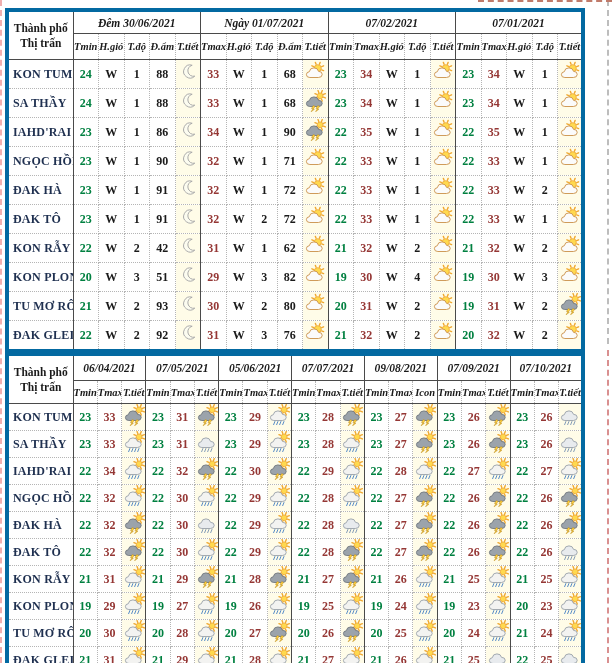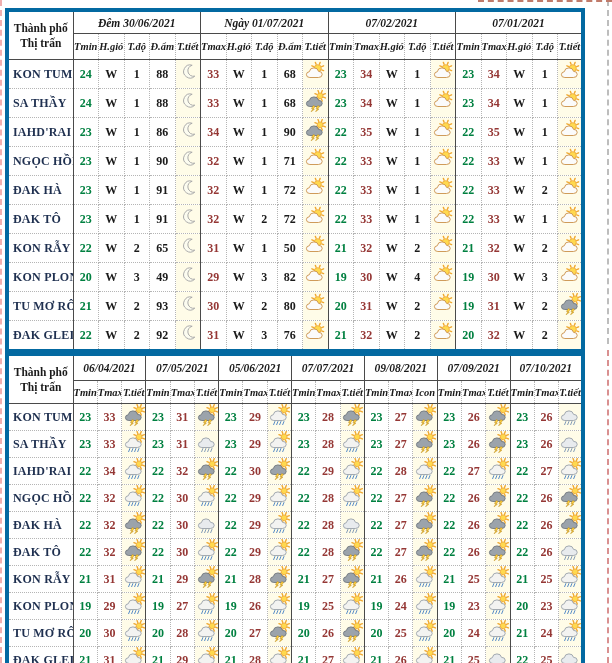--- a/index.html
+++ b/index.html
@@ -458,30 +458,30 @@
                   <line x1="25.7" y1="8.1" x2="28.5" y2="7.0" stroke="#f0a830" stroke-width="2" stroke-linecap="round"></line>
                   <circle cx="20" cy="10.5" r="5.2" fill="#ffd94e" stroke="#eda63a" stroke-width="1.2"></circle>
                   <path d="M8.5 24 q-5 0 -5 -4.2 q0 -3.8 4.2 -4.2 q0.8 -5.6 6.8 -5.6 q5.6 0 6.6 5 q5.4 0.2 5.4 4.4 q0 4.6 -5.6 4.6 z" fill="#fbfbfb" stroke="#c98f47" stroke-width="1.3" stroke-linejoin="round"></path>
                 </svg></span></td>
           </tr>
           <tr>
             <td class="rowname" style="color: rgb(31, 48, 80);">KON RẪY</td>
             <td class="gs v-tmin" style="color: rgb(0, 128, 64);">22</td>
             <td class="v-wind" style="color: rgb(26, 26, 26);">W</td>
             <td class="v-deg" style="color: rgb(26, 26, 26);">2</td>
-            <td class="v-hum" style="color: rgb(26, 26, 26);">65</td>
+            <td class="v-hum" style="color: rgb(26, 26, 26);">42</td>
             <td class="v-icon icon-cell" style="background: rgb(255, 252, 232);"><span class="wicon"><svg width="22" height="22" viewBox="0 0 32 32">
                   <g transform="rotate(14 16 16)">
                     <path d="M19.5 5 a9.5 9.5 0 1 0 7.5 14.5 a8 8 0 1 1 -7.5 -14.5 z" fill="#fcfcf0" stroke="#a8a8a8" stroke-width="1.3" stroke-linejoin="round"></path>
                   </g>
                 </svg></span></td>
             <td class="gs v-tmax" style="color: rgb(149, 55, 53);">31</td>
             <td class="v-wind" style="color: rgb(26, 26, 26);">W</td>
             <td class="v-deg" style="color: rgb(26, 26, 26);">1</td>
-            <td class="v-hum" style="color: rgb(26, 26, 26);">50</td>
+            <td class="v-hum" style="color: rgb(26, 26, 26);">62</td>
             <td class="v-icon icon-cell" style="background: rgb(255, 252, 232);"><span class="wicon"><svg width="22" height="22" viewBox="0 0 32 32">
                   <line x1="25.7" y1="12.9" x2="28.5" y2="14.0" stroke="#f0a830" stroke-width="2" stroke-linecap="round"></line>
                   <line x1="22.4" y1="16.2" x2="23.5" y2="19.0" stroke="#f0a830" stroke-width="2" stroke-linecap="round"></line>
                   <line x1="17.6" y1="16.2" x2="16.5" y2="19.0" stroke="#f0a830" stroke-width="2" stroke-linecap="round"></line>
                   <line x1="14.3" y1="12.9" x2="11.5" y2="14.0" stroke="#f0a830" stroke-width="2" stroke-linecap="round"></line>
                   <line x1="14.3" y1="8.1" x2="11.5" y2="7.0" stroke="#f0a830" stroke-width="2" stroke-linecap="round"></line>
                   <line x1="17.6" y1="4.8" x2="16.5" y2="2.0" stroke="#f0a830" stroke-width="2" stroke-linecap="round"></line>
                   <line x1="22.4" y1="4.8" x2="23.5" y2="2.0" stroke="#f0a830" stroke-width="2" stroke-linecap="round"></line>
                   <line x1="25.7" y1="8.1" x2="28.5" y2="7.0" stroke="#f0a830" stroke-width="2" stroke-linecap="round"></line>
                   <circle cx="20" cy="10.5" r="5.2" fill="#ffd94e" stroke="#eda63a" stroke-width="1.2"></circle>
@@ -518,21 +518,21 @@
                   <line x1="25.7" y1="8.1" x2="28.5" y2="7.0" stroke="#f0a830" stroke-width="2" stroke-linecap="round"></line>
                   <circle cx="20" cy="10.5" r="5.2" fill="#ffd94e" stroke="#eda63a" stroke-width="1.2"></circle>
                   <path d="M8.5 24 q-5 0 -5 -4.2 q0 -3.8 4.2 -4.2 q0.8 -5.6 6.8 -5.6 q5.6 0 6.6 5 q5.4 0.2 5.4 4.4 q0 4.6 -5.6 4.6 z" fill="#fbfbfb" stroke="#c98f47" stroke-width="1.3" stroke-linejoin="round"></path>
                 </svg></span></td>
           </tr>
           <tr>
             <td class="rowname" style="color: rgb(31, 48, 80);">KON PLONG</td>
             <td class="gs v-tmin" style="color: rgb(0, 128, 64);">20</td>
             <td class="v-wind" style="color: rgb(26, 26, 26);">W</td>
             <td class="v-deg" style="color: rgb(26, 26, 26);">3</td>
-            <td class="v-hum" style="color: rgb(26, 26, 26);">49</td>
+            <td class="v-hum" style="color: rgb(26, 26, 26);">51</td>
             <td class="v-icon icon-cell" style="background: rgb(255, 252, 232);"><span class="wicon"><svg width="22" height="22" viewBox="0 0 32 32">
                   <g transform="rotate(14 16 16)">
                     <path d="M19.5 5 a9.5 9.5 0 1 0 7.5 14.5 a8 8 0 1 1 -7.5 -14.5 z" fill="#fcfcf0" stroke="#a8a8a8" stroke-width="1.3" stroke-linejoin="round"></path>
                   </g>
                 </svg></span></td>
             <td class="gs v-tmax" style="color: rgb(149, 55, 53);">29</td>
             <td class="v-wind" style="color: rgb(26, 26, 26);">W</td>
             <td class="v-deg" style="color: rgb(26, 26, 26);">3</td>
             <td class="v-hum" style="color: rgb(26, 26, 26);">82</td>
             <td class="v-icon icon-cell" style="background: rgb(255, 252, 232);"><span class="wicon"><svg width="22" height="22" viewBox="0 0 32 32">

